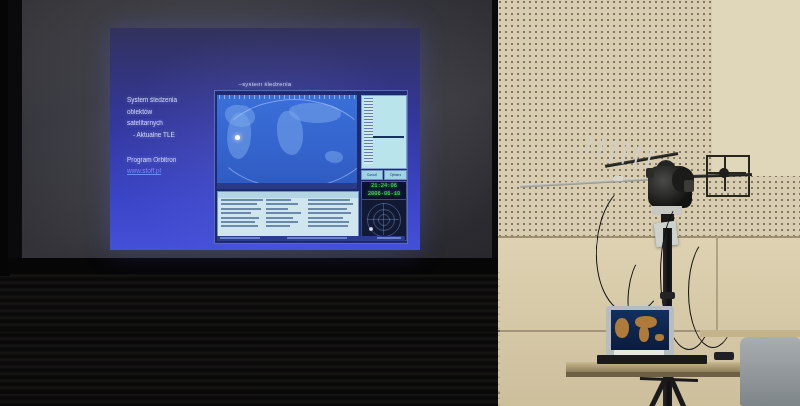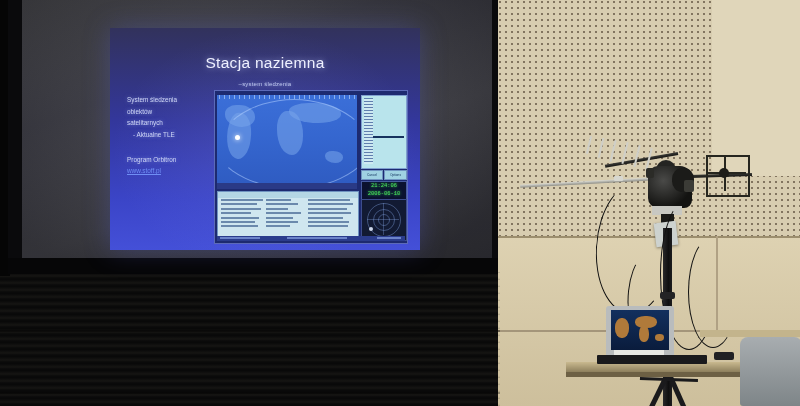--- a/index.html
+++ b/index.html
@@ -133,21 +133,20 @@
   <div id="screen-frame">
     <div id="screen-surface">
       <div id="screen-vignette"></div>
     </div>
   </div>
   <div id="screen-bottom-bar"></div>
 
   <div id="slide">
     <div id="slide-glow"></div>
 
-    <div id="slide-title">Stacja naziemna</div>
     <div id="slide-subtitle">–system śledzenia</div>
 
     <div class="bullet-block">
       <div>System śledzenia</div>
       <div>obiektów</div>
       <div>satelitarnych</div>
       <div class="indent">-    Aktualne TLE</div>
     </div>
 
     <div id="prog-block">

